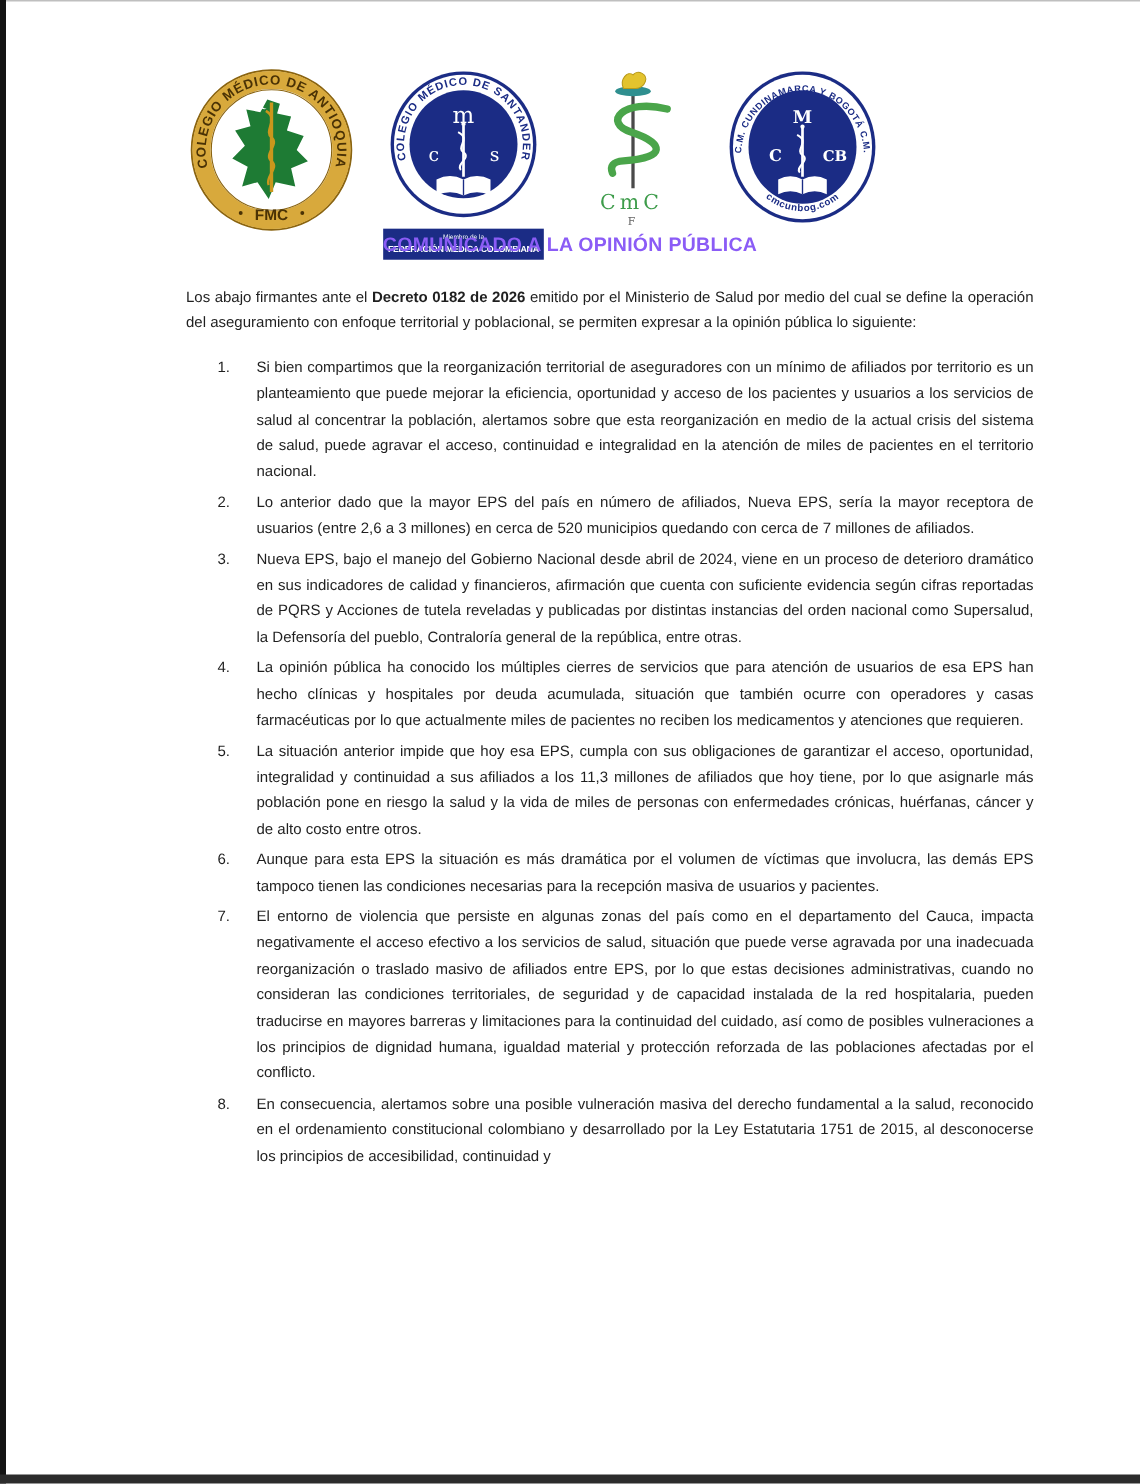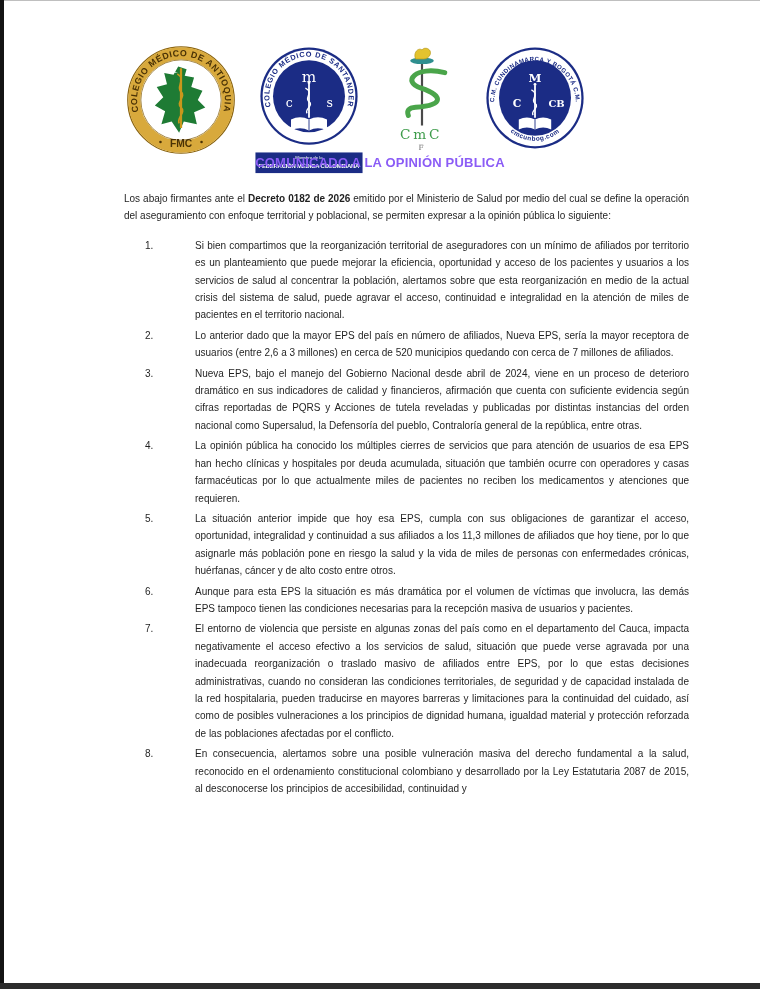--- a/index.html
+++ b/index.html
@@ -31,21 +31,21 @@
   .content{
     position:absolute;top:190px;left:124px;width:565px;
     font-size:10px;line-height:17.4px;text-align:justify;
   }
   .intro{margin:0 0 12px 0;}
   .intro b{font-weight:bold;}
 
   .num-list{margin:0;padding:0;}
   .item{display:flex;margin-bottom:3px;padding-left:21px;}
   .item .num{flex:none;width:26px;}
-  .item .txt{flex:1;text-align:justify;margin-left:24px;}
+  .item .txt{flex:1;text-align:justify;}
 
   .serif{font-family:"DejaVu Serif", serif;}
 </style>
 </head>
 <body>
 
 <div class="edge-top"></div>
 <div class="edge-left"></div>
 <div class="edge-bottom"></div>
 
@@ -169,16 +169,16 @@
     <div class="item">
       <span class="num">6.</span>
       <div class="txt">Aunque para esta EPS la situación es más dramática por el volumen de víctimas que involucra, las demás EPS tampoco tienen las condiciones necesarias para la recepción masiva de usuarios y pacientes.</div>
     </div>
     <div class="item">
       <span class="num">7.</span>
       <div class="txt">El entorno de violencia que persiste en algunas zonas del país como en el departamento del Cauca, impacta negativamente el acceso efectivo a los servicios de salud, situación que puede verse agravada por una inadecuada reorganización o traslado masivo de afiliados entre EPS, por lo que estas decisiones administrativas, cuando no consideran las condiciones territoriales, de seguridad y de capacidad instalada de la red hospitalaria, pueden traducirse en mayores barreras y limitaciones para la continuidad del cuidado, así como de posibles vulneraciones a los principios de dignidad humana, igualdad material y protección reforzada de las poblaciones afectadas por el conflicto.</div>
     </div>
     <div class="item">
       <span class="num">8.</span>
-      <div class="txt">En consecuencia, alertamos sobre una posible vulneración masiva del derecho fundamental a la salud, reconocido en el ordenamiento constitucional colombiano y desarrollado por la Ley Estatutaria 2087 de 2015, al desconocerse los principios de accesibilidad, continuidad y</div>
+      <div class="txt">En consecuencia, alertamos sobre una posible vulneración masiva del derecho fundamental a la salud, reconocido en el ordenamiento constitucional colombiano y desarrollado por la Ley Estatutaria 1751 de 2015, al desconocerse los principios de accesibilidad, continuidad y</div>
     </div>
   </div>
 </main>
 
 </body></html>

